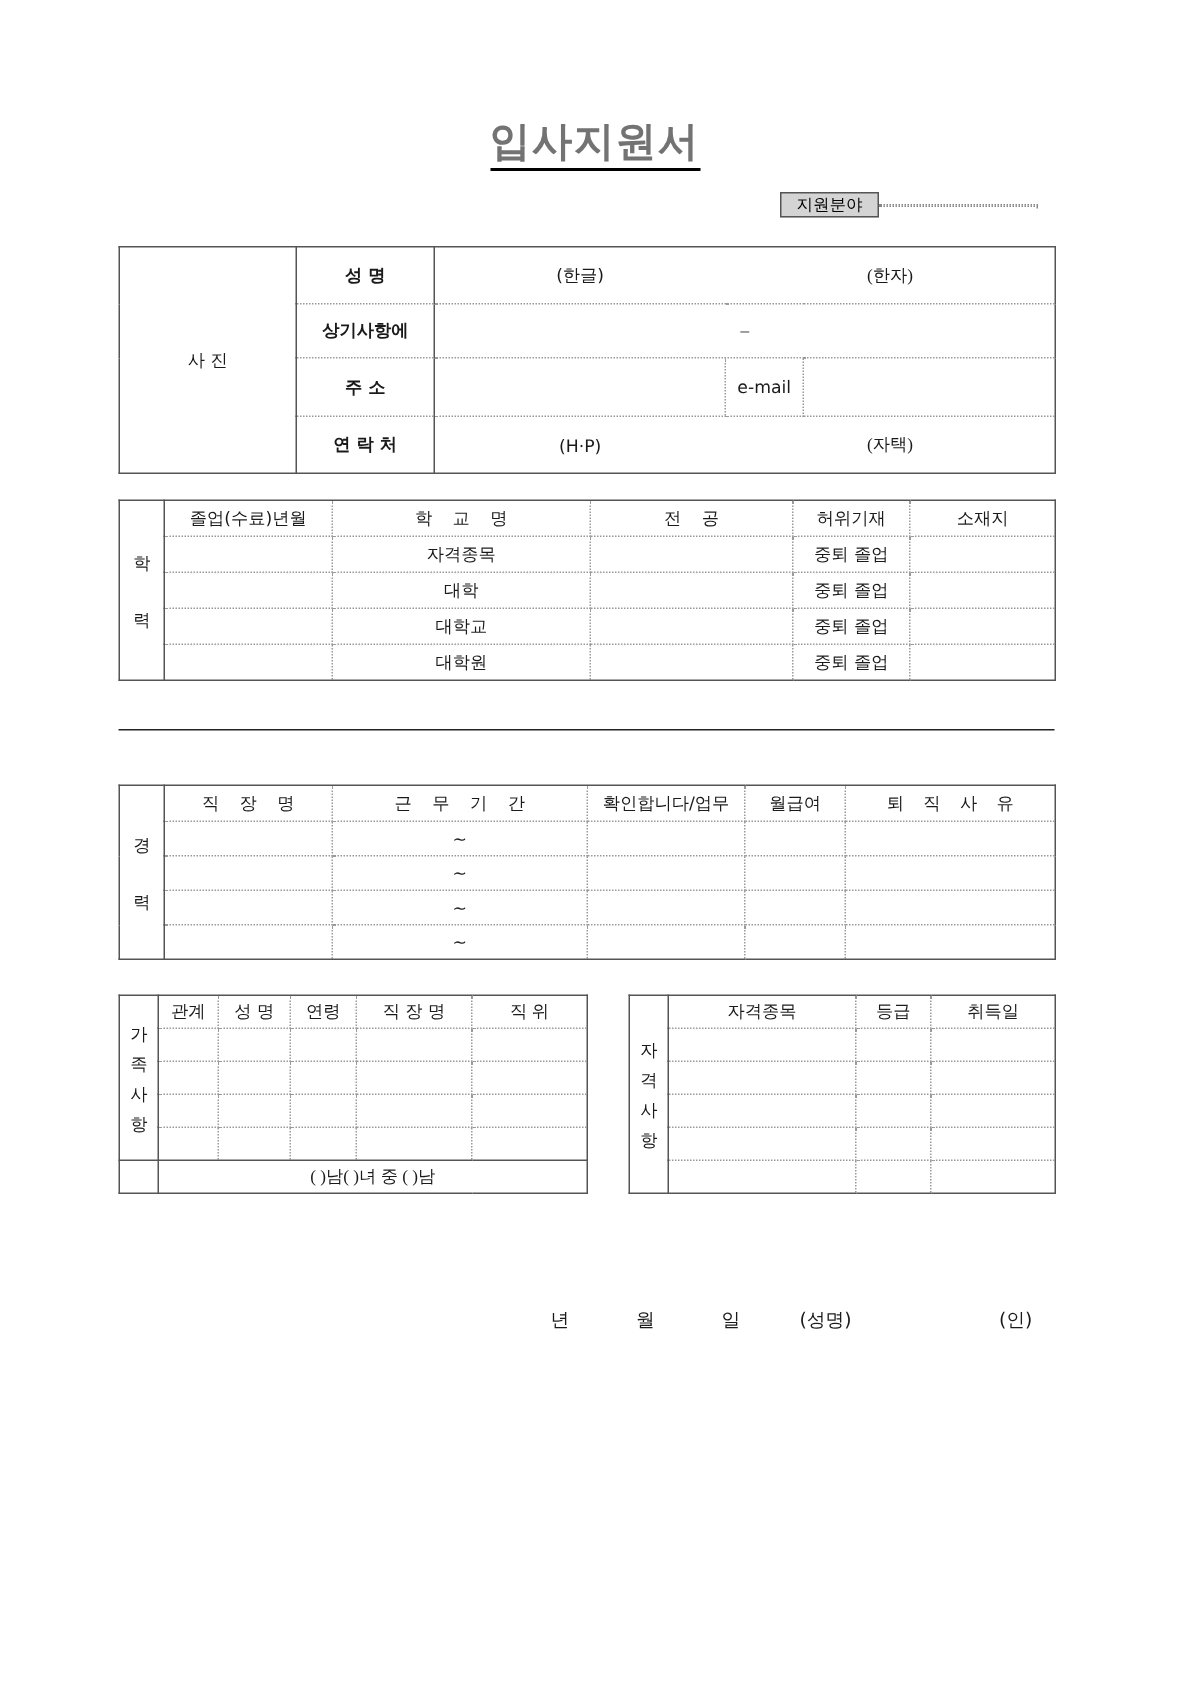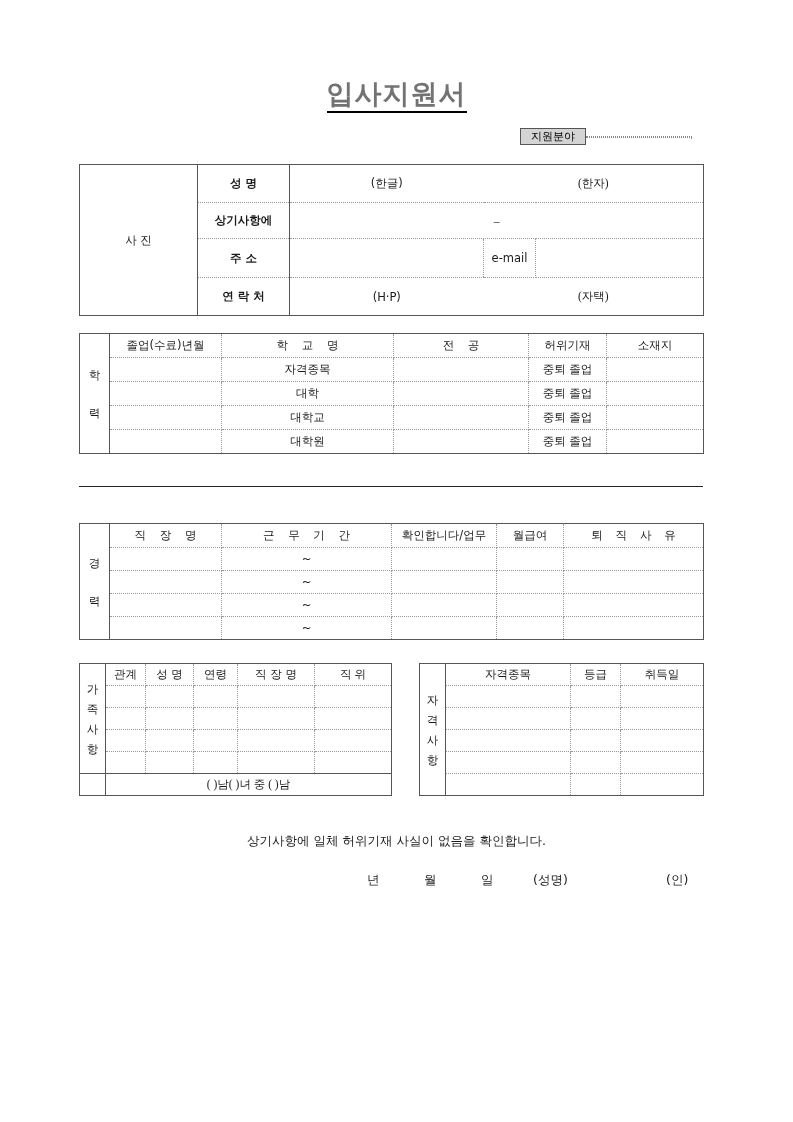--- a/index.html
+++ b/index.html
@@ -419,21 +419,20 @@
         <td class="outer-r"></td>
       </tr>
       <tr style="height:22px;">
         <td class="outer-b"></td>
         <td class="outer-b"></td>
         <td class="outer-b outer-r"></td>
       </tr>
     </tbody>
   </table>
 
-  <div class="declaration">상기사항에 일체 허위기재 사실이 없음을 확인합니다.</div>
 
   <div class="sign-row">
     <span class="sg sg-year">년</span>
     <span class="sg sg-month">월</span>
     <span class="sg sg-day">일</span>
     <span class="sg sg-name">(성명)</span>
     <span class="sg sg-seal">(인)</span>
   </div>
 
 </div>

